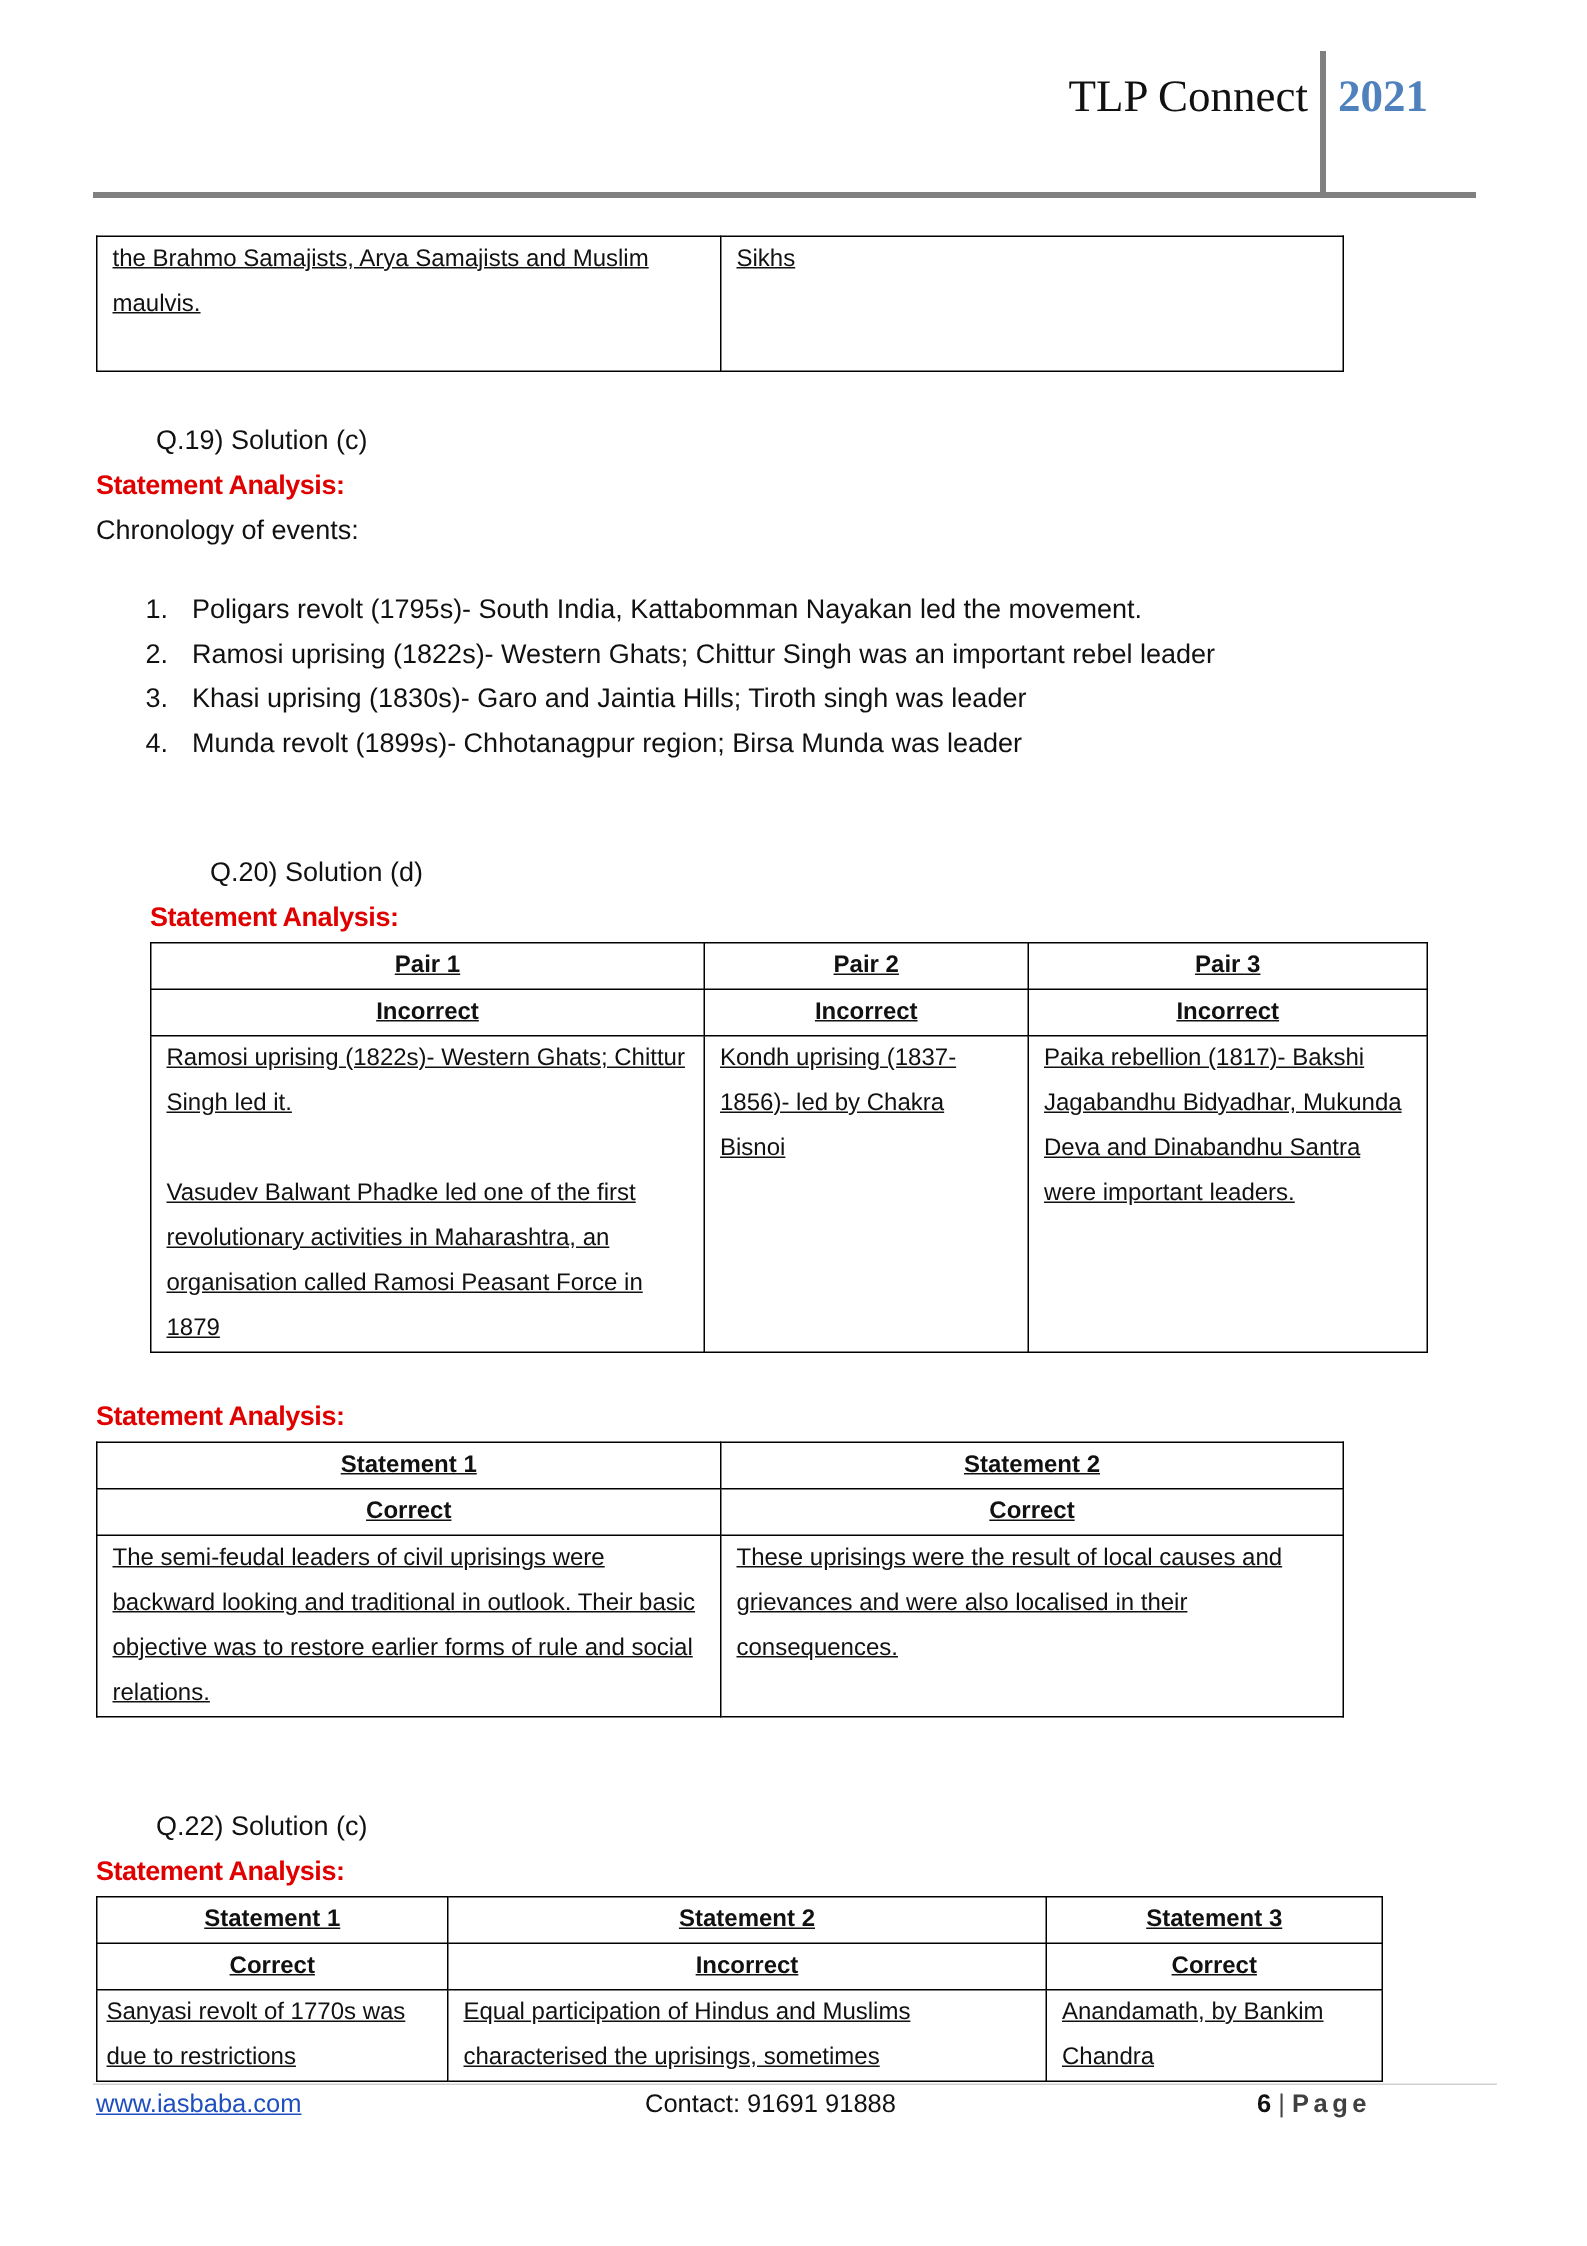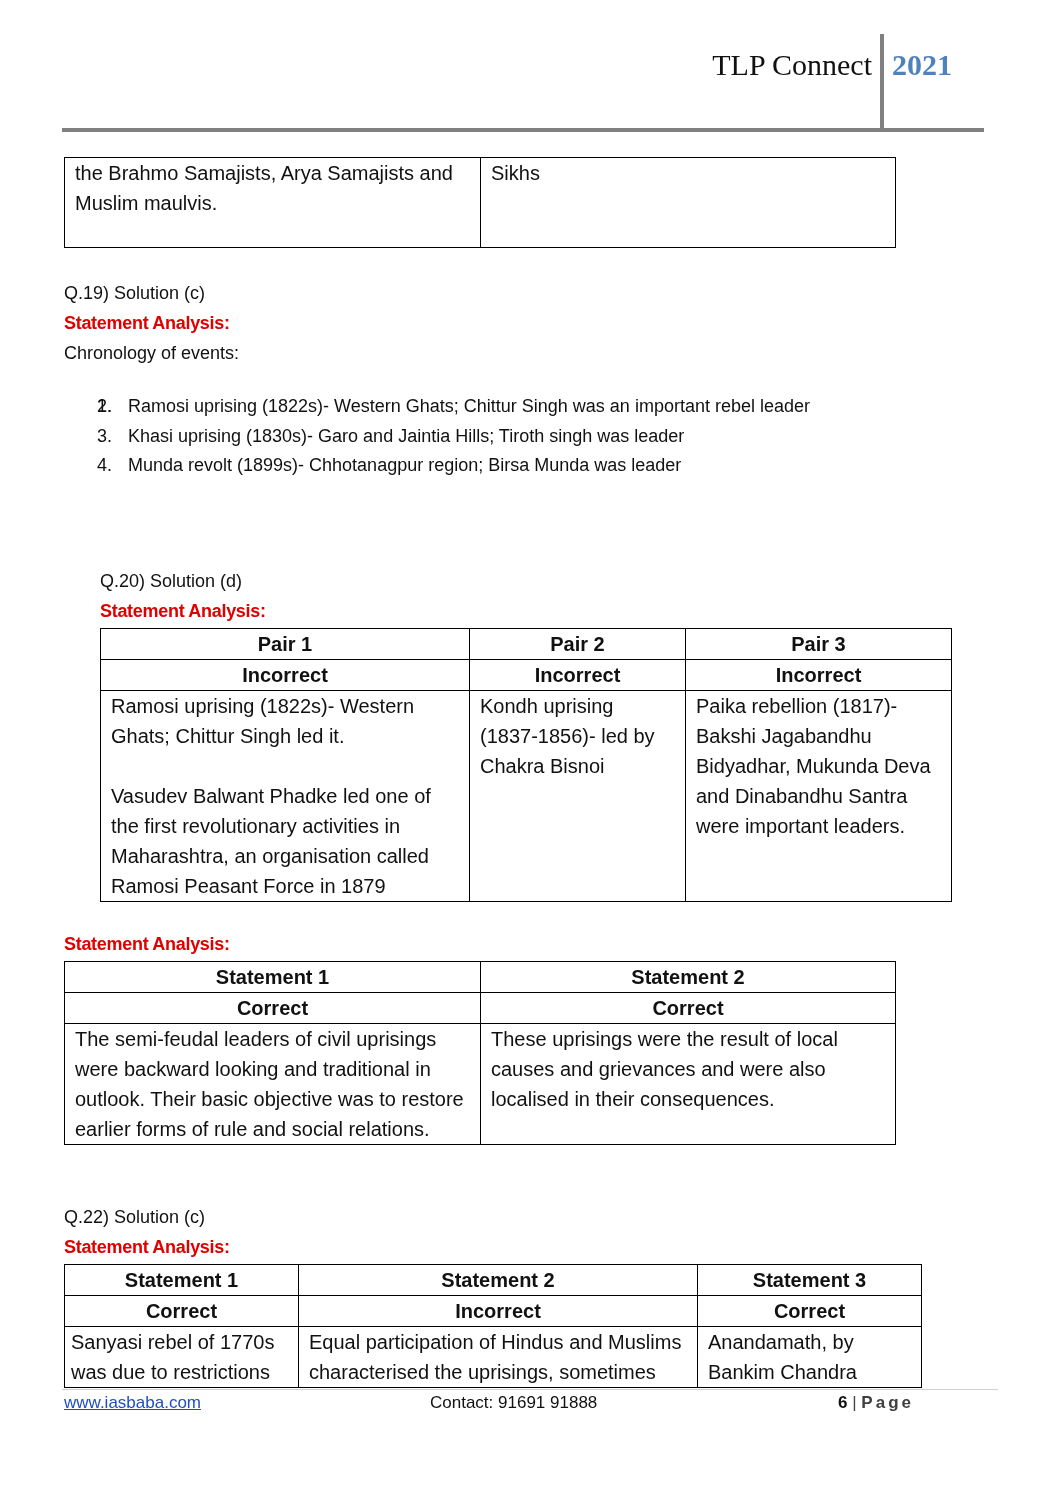--- a/index.html
+++ b/index.html
@@ -7,25 +7,25 @@
          font-family: "Liberation Sans", sans-serif; color: #111; }
   .header { position: absolute; left: 62px; top: 34px; width: 922px; height: 96px; }
   .header-title { position: absolute; right: 112px; top: 12px; text-align: right;
                   font-family: "Liberation Serif", serif; font-size: 30px; line-height: 37px; color: #111; }
   .header-vline { position: absolute; left: 818px; top: 0; width: 4px; height: 96px; background: #808080; }
   .header-year { position: absolute; left: 830px; top: 12px; font-family: "Liberation Serif", serif;
                  font-weight: bold; font-size: 30px; line-height: 37px; color: #4f81bd; }
   .header-hline { position: absolute; left: 0; top: 94px; width: 922px; height: 4px; background: #808080; }
 
   .block { position: absolute; left: 64px; }
-  .q { font-size: 18px; line-height: 30px; }
+  .q { font-size: 18px; line-height: 30px; margin-left: 40px; }
   .sa { font-size: 18px; line-height: 30px; font-weight: bold; color: #e00000; letter-spacing: -0.3px; }
   .plain { font-size: 18px; line-height: 30px; }
 
-  table { border-collapse: collapse; font-size: 20px; }
+  table { border-collapse: collapse; font-size: 16px; text-decoration: underline; }
   td { border: 1.5px solid #000; vertical-align: top; padding: 0 10px; line-height: 30px; }
   td.h { text-align: center; font-weight: bold; }
 
   ol.chron { margin: 0; padding: 0; list-style: none; }
   ol.chron li { font-size: 18px; line-height: 29.5px; position: relative; padding-left: 64px; }
   ol.chron li .num { position: absolute; left: 33px; }
 
   .footer { position: absolute; left: 62px; top: 1389px; width: 936px; }
   .footer-line { position: absolute; left: 0; top: 0; width: 936px; height: 1px; background: #d0d0d0; }
   .footer-link { position: absolute; left: 2px; top: 4px; font-size: 17px; color: #1f4fbf; text-decoration: underline; }
@@ -58,21 +58,21 @@
     </table>
 </div>
 
 <div class="block" style="top:278px;">
   <div class="q">Q.19) Solution (c)</div>
   <div class="sa">Statement Analysis:</div>
   <div class="plain">Chronology of events:</div>
 </div>
 <div class="block" style="top:392px; left:64px;">
   <ol class="chron">
-    <li><span class="num">1.</span></li>
+    <li><span class="num">1.</span><span>Poligars revolt (1795s)- South India, Kattabomman Nayakan led the movement.</span></li>
     <li><span class="num">2.</span><span>Ramosi uprising (1822s)- Western Ghats; Chittur Singh was an important rebel leader</span></li>
     <li><span class="num">3.</span><span>Khasi uprising (1830s)- Garo and Jaintia Hills; Tiroth singh was leader</span></li>
     <li><span class="num">4.</span><span>Munda revolt (1899s)- Chhotanagpur region; Birsa Munda was leader</span></li>
   </ol>
 </div>
 
 <div class="block" style="top:566px;padding-left:36px;">
   <div class="q">Q.20) Solution (d)</div>
   <div class="sa">Statement Analysis:</div>
   <table style="width:852px; margin-top:2px;">
@@ -129,21 +129,21 @@
       <td class="h" style="width:213px;">Statement 1</td>
       <td class="h" style="width:378px;">Statement 2</td>
       <td class="h">Statement 3</td>
     </tr>
     <tr>
       <td class="h">Correct</td>
       <td class="h">Incorrect</td>
       <td class="h">Correct</td>
     </tr>
     <tr>
-      <td style="padding:0 6px;">Sanyasi rebel of 1770s was due to restrictions</td>
+      <td style="padding:0 6px;">Sanyasi revolt of 1770s was due to restrictions</td>
       <td>Equal participation of Hindus and Muslims characterised the uprisings, sometimes</td>
       <td>Anandamath, by Bankim Chandra</td>
     </tr>
   </tbody>
     </table>
 </div>
 
 <div class="footer">
   <div class="footer-line"></div>
   <span class="footer-link">www.iasbaba.com</span>

